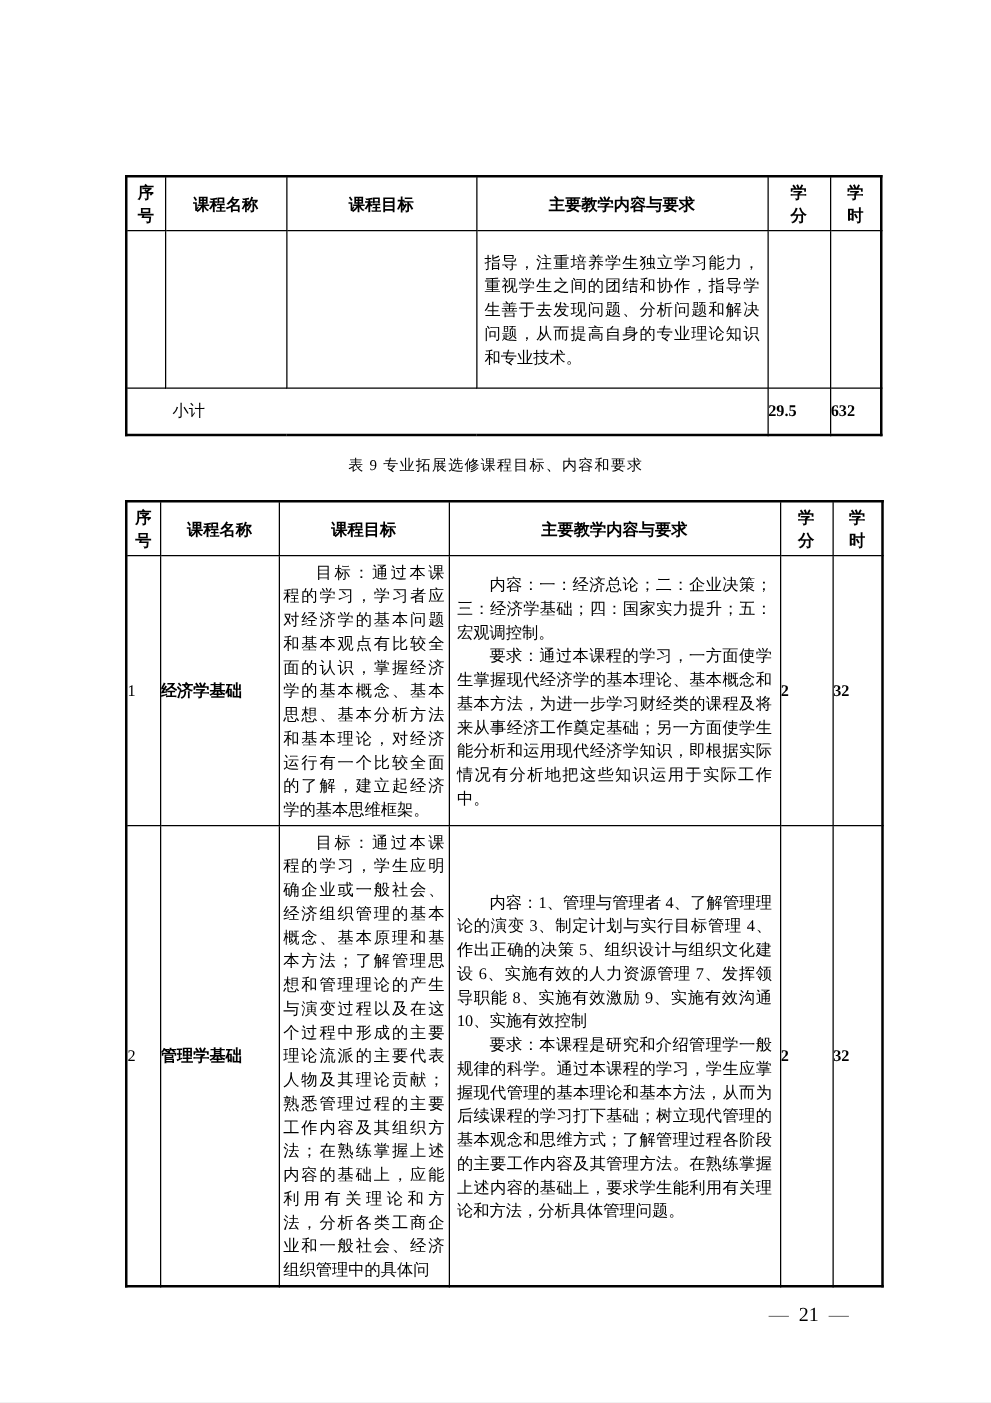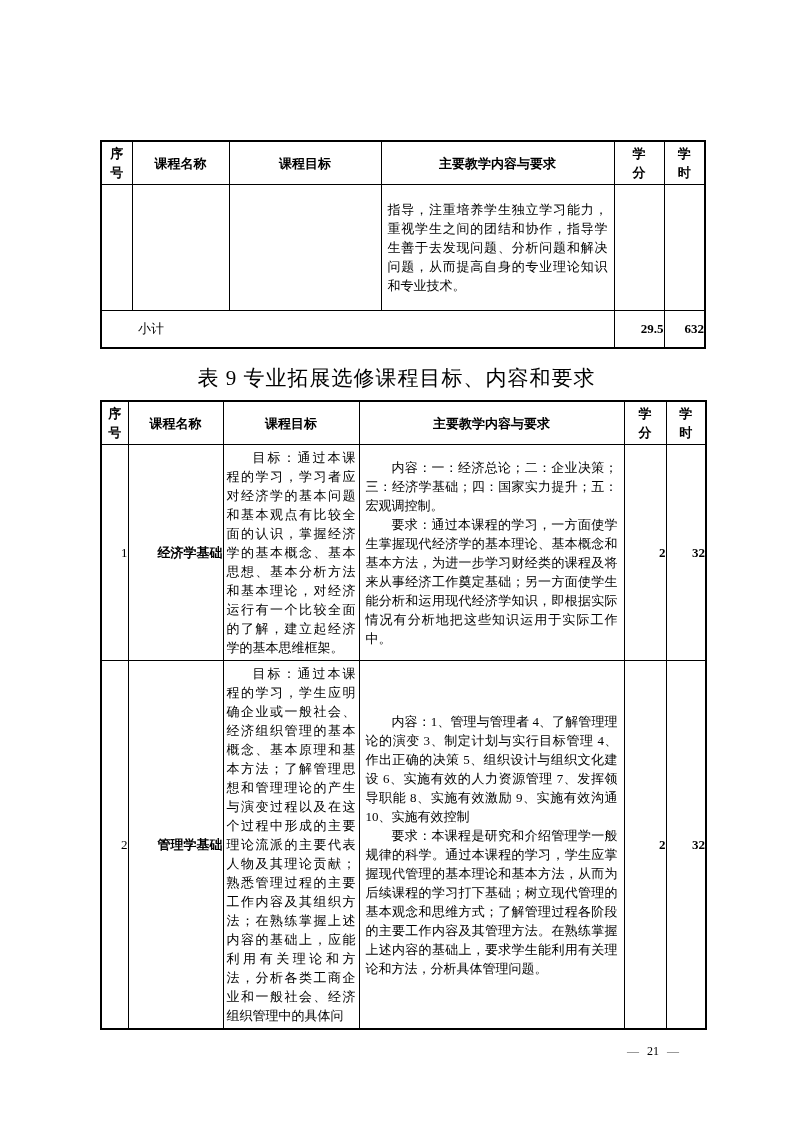--- a/index.html
+++ b/index.html
@@ -32,21 +32,21 @@
     vertical-align: middle;
     overflow: hidden;
   }
   table.course-table th {
     font-family: "Liberation Sans", "DejaVu Sans", sans-serif;
     font-weight: bold;
     text-align: center;
     padding: 2px 1px;
   }
   .narrow-head { display: inline-block; width: 1.05em; }
-  td.cell-center { text-align: right; }
+  td.cell-center { text-align: left; }
   td.cell-objective {
     vertical-align: top;
     padding: 3px 3px;
     text-align: justify;
   }
   td.cell-content {
     vertical-align: top;
     padding: 3px 6px;
     text-align: justify;
   }
@@ -64,30 +64,30 @@
     font-weight: bold;
   }
   .val-bold { font-weight: bold; }
   td.subtotal-cell { padding-left: 36px; }
   .section-title {
     position: absolute;
     top: 364px;
     left: 0;
     width: 100%;
     text-align: center;
-    font-size: 21px;
+    font-size: 12px;
     font-weight: normal;
     letter-spacing: 1px;
     font-family: "Liberation Serif", "DejaVu Serif", serif;
   }
   .page-footer {
     position: absolute;
     top: 1044px;
     right: 106px;
-    font-size: 12px;
+    font-size: 16px;
     letter-spacing: 0;
     color: #000;
   }
   .page-footer .dash { color: #666; margin: 0 8px; }
 </style>
 </head>
 <body>
 
 <div class="page">
 

